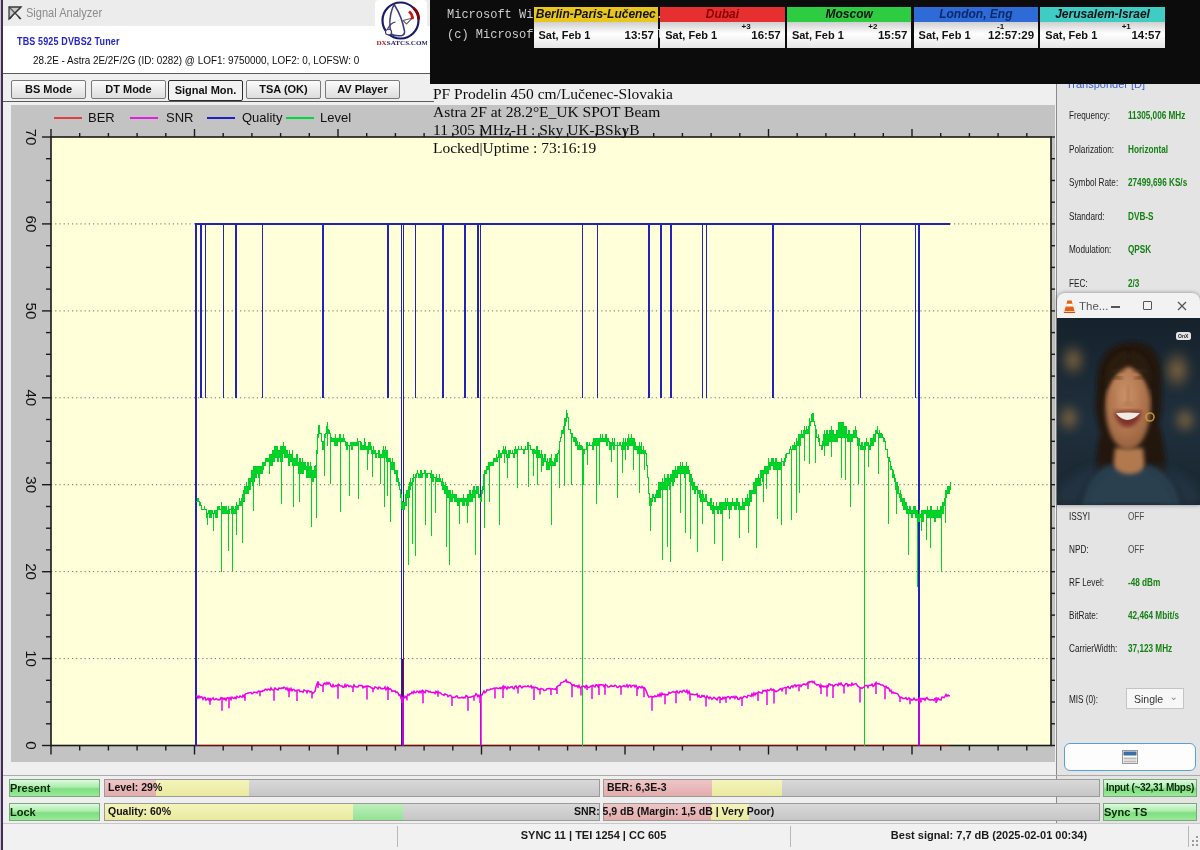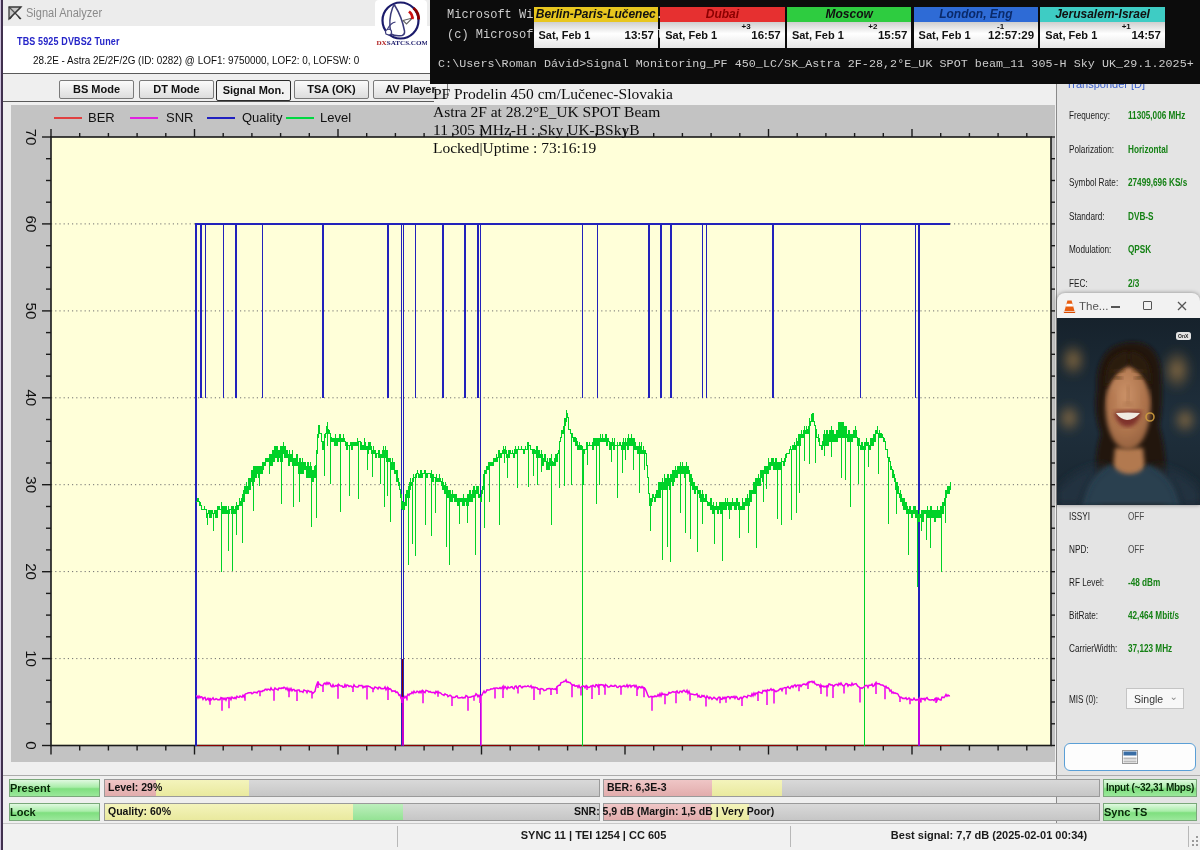--- a/index.html
+++ b/index.html
@@ -3,21 +3,21 @@
 <meta charset="utf-8">
 <style>
   * { margin:0; padding:0; box-sizing:border-box; }
   html,body { width:1200px; height:850px; overflow:hidden; background:#EFEFEF;
     font-family:"Liberation Sans", sans-serif; }
   .abs { position:absolute; }
   #stage { position:relative; width:1200px; height:624px; }
   .btn { position:absolute; top:80px; height:19px; width:75px;
     background:linear-gradient(#FBFBFB,#E9E9E9 60%,#DDDDDD);
     border:1px solid #7A7A7A; border-radius:2px;
-    font-size:11px; font-weight:bold; color:#111; text-align:center; line-height:17px;margin-left:48px; }
+    font-size:11px; font-weight:bold; color:#111; text-align:center; line-height:17px; }
   .rlabel { position:absolute; left:1069px; font-size:10.5px; color:#1c1c1c; white-space:nowrap; transform:scaleX(0.78); transform-origin:left; }
   .rval { position:absolute; left:1128px; font-size:10.5px; font-weight:bold; color:#148114; white-space:nowrap; transform:scaleX(0.78); transform-origin:left; }
   .rvalg { position:absolute; left:1128px; font-size:10.5px; color:#4a4a4a; white-space:nowrap; transform:scaleX(0.78); transform-origin:left; }
   .greenbtn { position:absolute; height:18px; white-space:nowrap; overflow:hidden;
     background:linear-gradient(#E0F9E0,#A9EDA9 45%,#7FDF7F 55%,#9BE89B);
     border:1px solid #7aa87a; font-size:11px; font-weight:bold; color:#082808;
     line-height:16px; }
   .bart { position:absolute; height:18px; border:1px solid #9a9a9a;
     background:linear-gradient(#D9D9D9,#C6C6C6); }
   .bartxt { position:absolute; font-size:10.5px; font-weight:bold; color:#111; top:2px; left:4px; white-space:nowrap; }
@@ -265,21 +265,20 @@
   <svg class="abs" style="left:1122px;top:750px;" width="16" height="14" viewBox="0 0 16 14">
     <rect x="0.5" y="0.5" width="15" height="13" fill="#fff" stroke="#999"></rect>
     <rect x="1.5" y="1.5" width="13" height="4" fill="#3A6EA5"></rect>
     <rect x="1.5" y="7.5" width="13" height="2" fill="#BBB"></rect>
     <rect x="1.5" y="10.5" width="13" height="2" fill="#BBB"></rect>
   </svg>
 
   <div class="abs" style="left:430px;top:0;width:770px;height:84px;background:#0C0C0C;"></div>
   <div class="abs" style="left:447px;top:8px;font-family:'Liberation Mono',monospace;font-size:12px;color:#CCCCCC;white-space:nowrap;">Microsoft Windows [Version 10.0.19045.5371]</div>
   <div class="abs" style="left:447px;top:28px;font-family:'Liberation Mono',monospace;font-size:12px;color:#CCCCCC;white-space:nowrap;">(c) Microsoft Corporation. All rights reserved.</div>
-  <div class="abs" style="left:438px;top:57px;font-family:'Liberation Mono',monospace;font-size:11.7px;color:#CCCCCC;white-space:nowrap;letter-spacing:0.05px;">C:\Users\Roman Dávid&gt;Signal Monitoring_PF 450_LC/SK_Astra 2F-28,2°E_UK SPOT beam_11 305-H Sky UK_29.1.2025+</div>
 
   <div class="abs" style="left:533.5px;top:7px;width:124.5px;height:14.5px;background:#E8C61E;color:#111;font-size:12px;font-weight:bold;font-style:italic;text-align:center;line-height:14px;">Berlin-Paris-Lučenec</div>
   <div class="abs" style="left:533.5px;top:21.5px;width:124.5px;height:26px;background:linear-gradient(#CFCFCF,#FFFFFF 45%,#E6E6E6);">
     <div style="position:absolute;left:5px;top:7px;font-size:11px;font-weight:bold;color:#111;">Sat, Feb 1</div>
 
     <div style="position:absolute;right:4px;top:7px;font-size:11.5px;font-weight:bold;color:#111;">13:57</div>
   </div>
   <div class="abs" style="left:660.2px;top:7px;width:124.5px;height:14.5px;background:#E63030;color:#8B0000;font-size:12px;font-weight:bold;font-style:italic;text-align:center;line-height:14px;">Dubai</div>
   <div class="abs" style="left:660.2px;top:21.5px;width:124.5px;height:26px;background:linear-gradient(#CFCFCF,#FFFFFF 45%,#E6E6E6);">
     <div style="position:absolute;left:5px;top:7px;font-size:11px;font-weight:bold;color:#111;">Sat, Feb 1</div>

